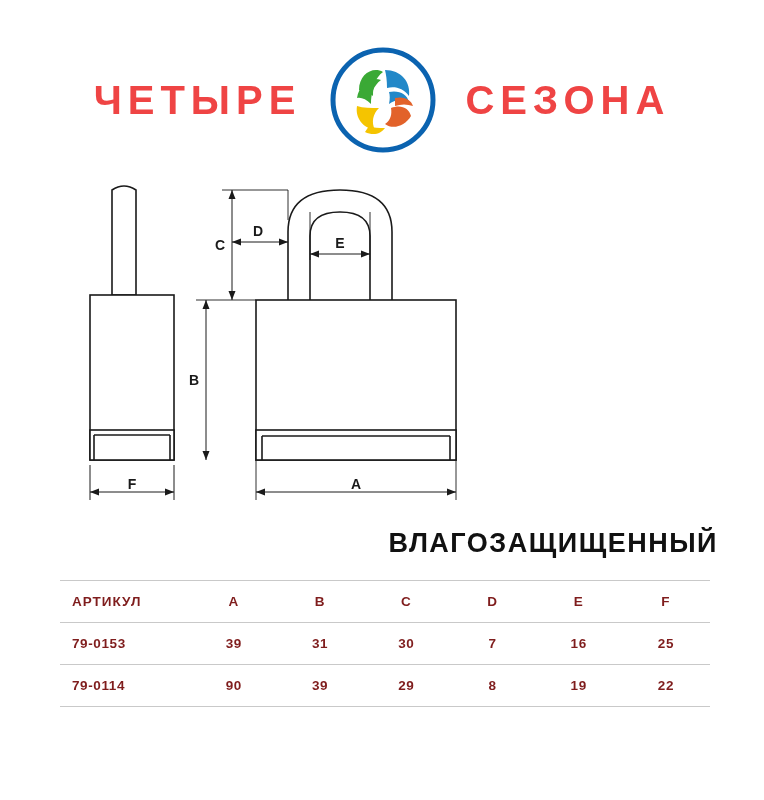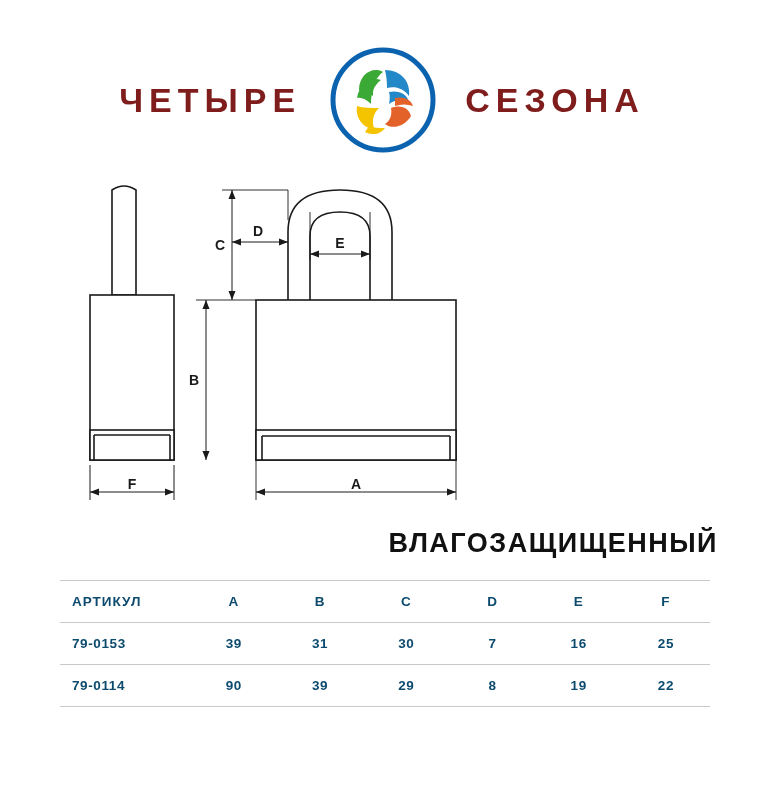--- a/index.html
+++ b/index.html
@@ -23,23 +23,23 @@
     top: 40px;
     width: 764px;
     height: 120px;
     display: flex;
     align-items: center;
     justify-content: center;
   }
   .brand-word {
     font-family: "Liberation Sans", sans-serif;
     font-weight: bold;
-    font-size: 34px;
+    font-size: 40px;
     letter-spacing: 6px;
-    color: #7f1d1d;
+    color: #ef4444;
   }
   .brand-word.left { margin-right: 28px; }
   .brand-word.right { margin-left: 28px; }
 
   .logo-mark {
     width: 108px;
     height: 108px;
     position: relative;
     flex: 0 0 auto;
   }
@@ -71,21 +71,21 @@
   .spec-table {
     position: absolute;
     left: 60px;
     top: 580px;
     width: 650px;
     border-collapse: collapse;
   }
   .spec-table th,
   .spec-table td {
     font-size: 13.5px;
-    color: #0c4a6e;
+    color: #7f1d1d;
     padding: 0;
     height: 41px;
     text-align: center;
     font-weight: bold;
     letter-spacing: 0.6px;
     border-top: 1px solid #c9c9c9;
     border-bottom: 1px solid #c9c9c9;
   }
   .spec-table th:first-child,
   .spec-table td:first-child {

